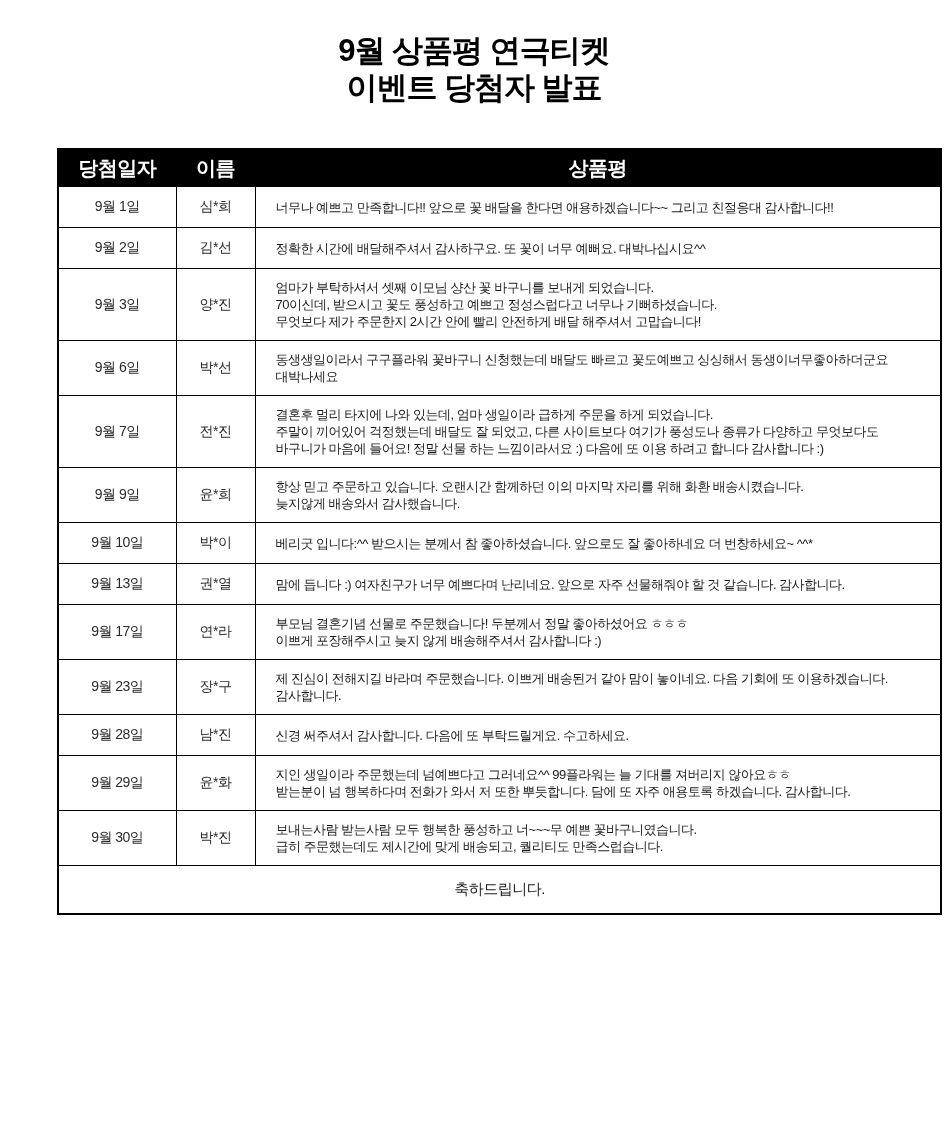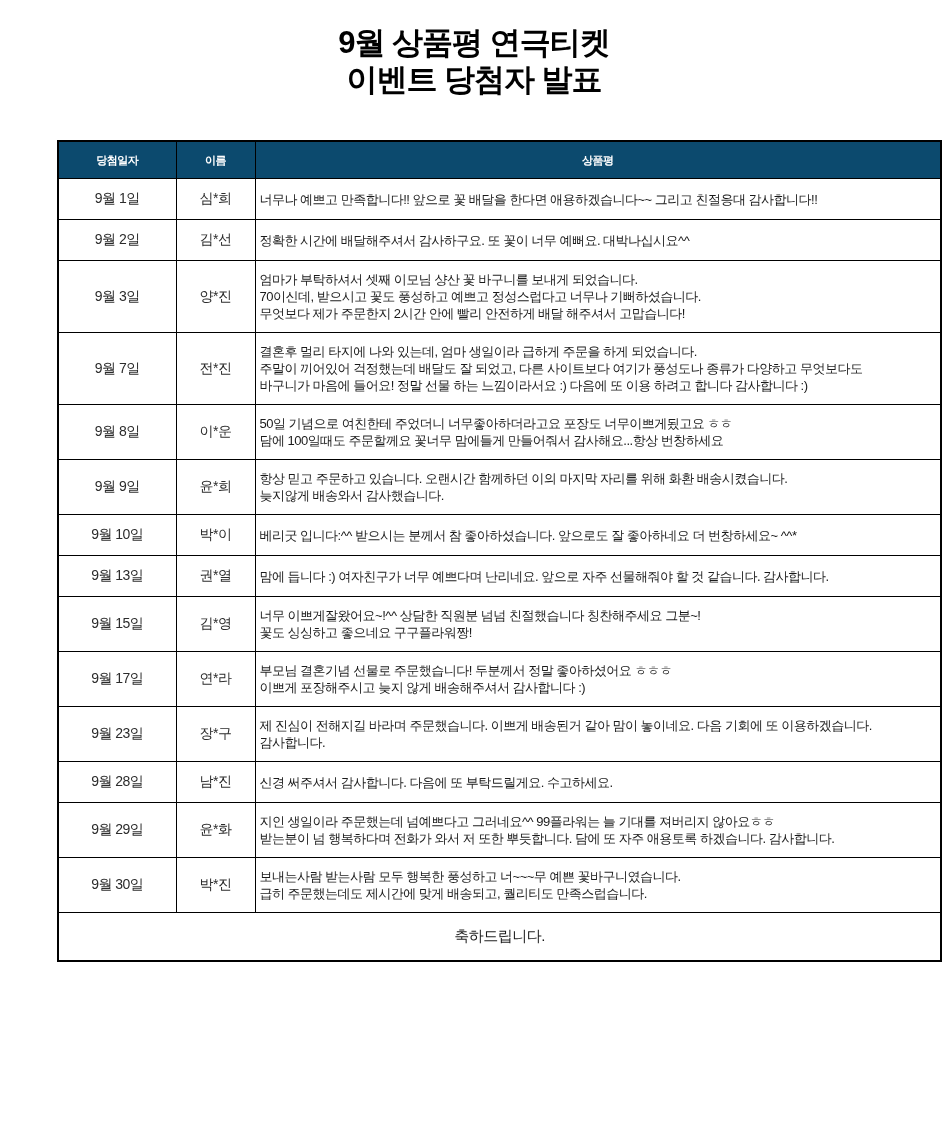--- a/index.html
+++ b/index.html
@@ -6,62 +6,62 @@
     margin: 0;
     padding: 0;
     background: #ffffff;
     font-family: "Liberation Sans", "DejaVu Sans", sans-serif;
   }
   body {
     width: 948px;
     min-height: 1147px;
   }
   .page-title {
-    padding-top: 24px;
+    padding-top: 32px;
     text-align: center;
     font-weight: bold;
     font-size: 31px;
     line-height: 37px;
     color: #000000;
     letter-spacing: -1px;
   }
   .winners-table {
     table-layout: fixed;
     border-collapse: collapse;
     margin: 42px 0 0 57px;
     width: 885px;
     border: 2px solid #000000;
   }
   .winners-table th,
   .winners-table td {
     border: 1px solid #000000;
     vertical-align: middle;
   }
   .winners-table thead th {
-    background: #0c4a6e;
+    background: #000000;
     color: #ffffff;
-    font-size: 11px;
+    font-size: 20px;
     font-weight: bold;
     height: 34px;
     letter-spacing: -0.5px;
   }
   .col-date  { width: 118px; }
   .col-name  { width: 79px; }
   .c-date, .c-name {
     text-align: center;
     font-size: 14px;
     color: #2b2b2b;
     padding: 11px 4px;
     letter-spacing: -0.5px;
   }
   .c-review {
     font-size: 13px;
     line-height: 17px;
     color: #1a1a1a;
-    padding: 10px 4px;
+    padding: 10px 20px;
     white-space: pre-line;
     letter-spacing: -0.5px;
     word-break: keep-all;
   }
   .footer-cell {
     text-align: center;
     font-size: 15px;
     color: #1a1a1a;
     padding: 14px 0;
     letter-spacing: -0.5px;
@@ -100,53 +100,47 @@
         <td class="c-review">정확한 시간에 배달해주셔서 감사하구요. 또 꽃이 너무 예뻐요. 대박나십시요^^</td>
       </tr>
       <tr>
         <td class="c-date">9월 3일</td>
         <td class="c-name">양*진</td>
         <td class="c-review">엄마가 부탁하셔서 셋째 이모님 샹산 꽃 바구니를 보내게 되었습니다.
 70이신데, 받으시고 꽃도 풍성하고 예쁘고 정성스럽다고 너무나 기뻐하셨습니다.
 무엇보다 제가 주문한지 2시간 안에 빨리 안전하게 배달 해주셔서 고맙습니다!</td>
       </tr>
       <tr>
+        <td class="c-date">9월 6일</td>
+        <td class="c-name">박*선</td>
+        <td class="c-review">동생생일이라서 구구플라워 꽃바구니 신청했는데 배달도 빠르고 꽃도예쁘고 싱싱해서 동생이너무좋아하더군요
+대박나세요</td>
+      </tr>
+      <tr>
         <td class="c-date">9월 7일</td>
         <td class="c-name">전*진</td>
         <td class="c-review">결혼후 멀리 타지에 나와 있는데, 엄마 생일이라 급하게 주문을 하게 되었습니다.
 주말이 끼어있어 걱정했는데 배달도 잘 되었고, 다른 사이트보다 여기가 풍성도나 종류가 다양하고 무엇보다도
 바구니가 마음에 들어요! 정말 선물 하는 느낌이라서요 :) 다음에 또 이용 하려고 합니다 감사합니다 :)</td>
-      </tr>
-      <tr>
-        <td class="c-date">9월 8일</td>
-        <td class="c-name">이*운</td>
-        <td class="c-review">50일 기념으로 여친한테 주었더니 너무좋아하더라고요 포장도 너무이쁘게됬고요 ㅎㅎ
-담에 100일때도 주문할께요 꽃너무 맘에들게 만들어줘서 감사해요...항상 번창하세요</td>
       </tr>
       <tr>
         <td class="c-date">9월 9일</td>
         <td class="c-name">윤*희</td>
         <td class="c-review">항상 믿고 주문하고 있습니다. 오랜시간 함께하던 이의 마지막 자리를 위해 화환 배송시켰습니다.
 늦지않게 배송와서 감사했습니다.</td>
       </tr>
       <tr>
         <td class="c-date">9월 10일</td>
         <td class="c-name">박*이</td>
         <td class="c-review">베리굿 입니다:^^ 받으시는 분께서 참 좋아하셨습니다. 앞으로도 잘 좋아하네요 더 번창하세요~ ^^*</td>
       </tr>
       <tr>
         <td class="c-date">9월 13일</td>
         <td class="c-name">권*열</td>
         <td class="c-review">맘에 듭니다 :) 여자친구가 너무 예쁘다며 난리네요. 앞으로 자주 선물해줘야 할 것 같습니다. 감사합니다.</td>
-      </tr>
-      <tr>
-        <td class="c-date">9월 15일</td>
-        <td class="c-name">김*영</td>
-        <td class="c-review">너무 이쁘게잘왔어요~!^^ 상담한 직원분 넘넘 친절했습니다 칭찬해주세요 그분~!
-꽃도 싱싱하고 좋으네요 구구플라워짱!</td>
       </tr>
       <tr>
         <td class="c-date">9월 17일</td>
         <td class="c-name">연*라</td>
         <td class="c-review">부모님 결혼기념 선물로 주문했습니다! 두분께서 정말 좋아하셨어요 ㅎㅎㅎ
 이쁘게 포장해주시고 늦지 않게 배송해주셔서 감사합니다 :)</td>
       </tr>
       <tr>
         <td class="c-date">9월 23일</td>
         <td class="c-name">장*구</td>

